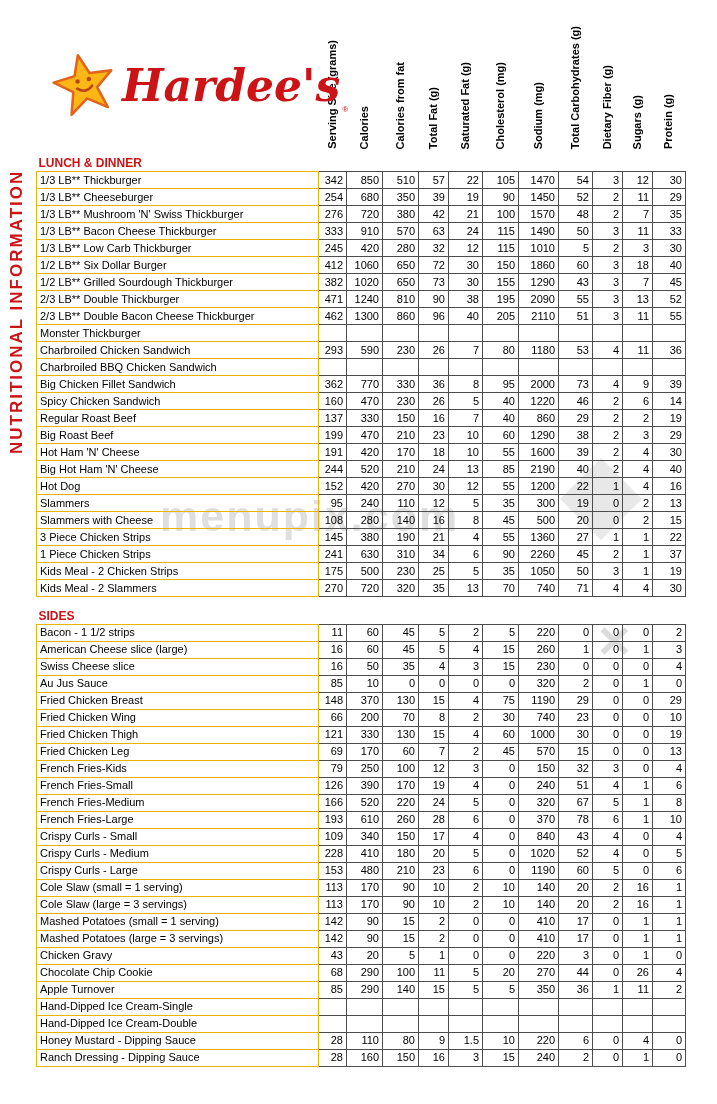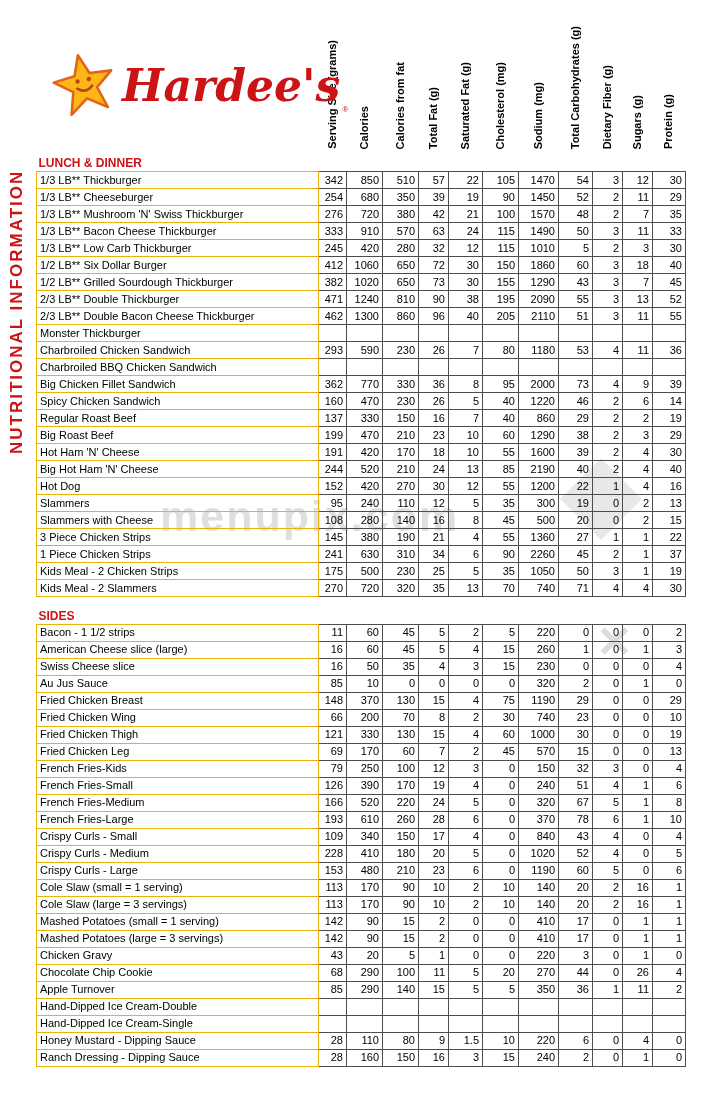--- a/index.html
+++ b/index.html
@@ -777,35 +777,35 @@
             <td class="num-cell">15</td>
             <td class="num-cell">5</td>
             <td class="num-cell">5</td>
             <td class="num-cell">350</td>
             <td class="num-cell">36</td>
             <td class="num-cell">1</td>
             <td class="num-cell">11</td>
             <td class="num-cell">2</td>
           </tr>
           <tr>
+            <td class="name-cell">Hand-Dipped Ice Cream-Single</td>
+            <td class="num-cell"></td>
+            <td class="num-cell"></td>
+            <td class="num-cell"></td>
+            <td class="num-cell"></td>
+            <td class="num-cell"></td>
+            <td class="num-cell"></td>
+            <td class="num-cell"></td>
+            <td class="num-cell"></td>
+            <td class="num-cell"></td>
+            <td class="num-cell"></td>
+            <td class="num-cell"></td>
+          </tr>
+          <tr>
             <td class="name-cell">Hand-Dipped Ice Cream-Double</td>
-            <td class="num-cell"></td>
-            <td class="num-cell"></td>
-            <td class="num-cell"></td>
-            <td class="num-cell"></td>
-            <td class="num-cell"></td>
-            <td class="num-cell"></td>
-            <td class="num-cell"></td>
-            <td class="num-cell"></td>
-            <td class="num-cell"></td>
-            <td class="num-cell"></td>
-            <td class="num-cell"></td>
-          </tr>
-          <tr>
-            <td class="name-cell">Hand-Dipped Ice Cream-Single</td>
             <td class="num-cell"></td>
             <td class="num-cell"></td>
             <td class="num-cell"></td>
             <td class="num-cell"></td>
             <td class="num-cell"></td>
             <td class="num-cell"></td>
             <td class="num-cell"></td>
             <td class="num-cell"></td>
             <td class="num-cell"></td>
             <td class="num-cell"></td>

